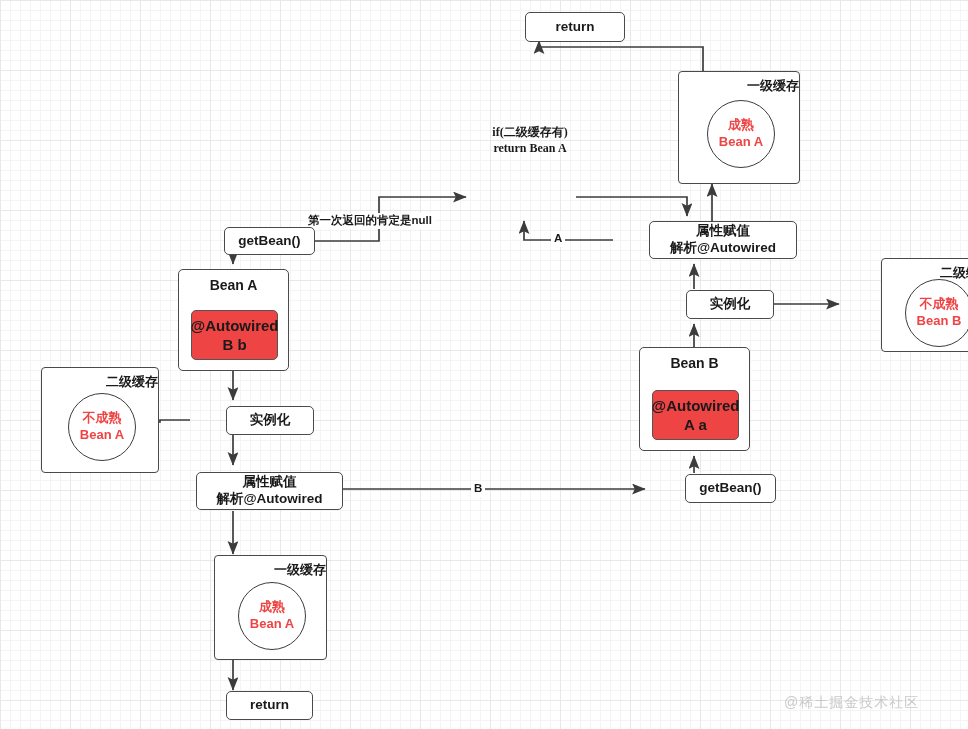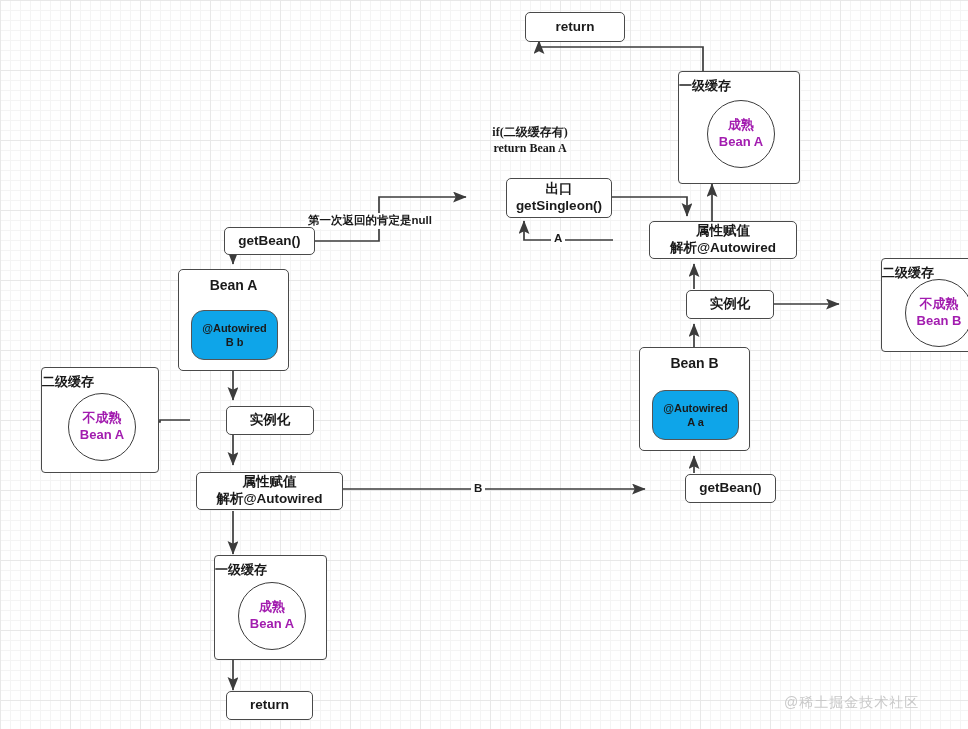--- a/index.html
+++ b/index.html
@@ -54,39 +54,39 @@
     padding: 2px 6px;
   }
   .node.cache {
     border-radius: 4px;
     display: block;
     padding: 0;
   }
   .cache-title {
     position: absolute;
     left: 0;
-    right: 8px;
+    right: 0;
     top: 6px;
-    text-align: left;
+    text-align: right;
     font-size: 13px;
     font-weight: bold;
     color: #1a1a1a;
   }
   .cache-circle {
     position: absolute;
     border: 1.5px solid #3c3c3c;
     border-radius: 50%;
     background: transparent;
     display: flex;
     flex-direction: column;
     align-items: center;
     justify-content: center;
     font-size: 13px;
     font-weight: bold;
-    color: #a21caf;
+    color: #ef4444;
     line-height: 1.3;
     white-space: pre-line;
     text-align: center;
   }
   .beanbox {
     position: absolute;
     box-sizing: border-box;
     border: 1.6px solid #4a4a4a;
     background: #ffffff;
     border-radius: 5px;
@@ -98,27 +98,27 @@
     top: 7px;
     text-align: center;
     font-size: 14px;
     font-weight: bold;
     color: #1a1a1a;
   }
   .bean-inner {
     position: absolute;
     box-sizing: border-box;
     border: 1.5px solid #555;
-    border-radius: 13px;
-    background: #0ea5e9;
+    border-radius: 5px;
+    background: #ef4444;
     display: flex;
     align-items: center;
     justify-content: center;
     text-align: center;
-    font-size: 11px;
+    font-size: 15px;
     font-weight: bold;
     color: #1a1a1a;
     line-height: 1.3;
     white-space: pre-line;
   }
   .edge-label {
     position: absolute;
     font-size: 11.5px;
     font-weight: bold;
     color: #1a1a1a;
@@ -196,24 +196,20 @@
 
   <div class="node cache" style="left:642px;top:71px;width:122px;height:113px;">
     <div class="cache-title">一级缓存</div>
     <div class="cache-circle" style="left:28px;top:28px;width:66px;height:66px;">成熟
 Bean A</div>
   </div>
 
   <div class="edge-label big" style="left:472px;top:124px;width:110px;">if(二级缓存有)
 return Bean A</div>
 
-  <div class="node plain" style="left:470px;top:178px;width:106px;height:40px;">
-    <span>出口
-getSingleon()</span>
-  </div>
 
   <div class="edge-label" style="left:305px;top:213px;">第一次返回的肯定是null</div>
 
   <div class="node plain" style="left:613px;top:221px;width:148px;height:38px;">
     <span>属性赋值
 解析@Autowired</span>
   </div>
 
   <div class="edge-label" style="left:551px;top:231px;">A</div>
 

